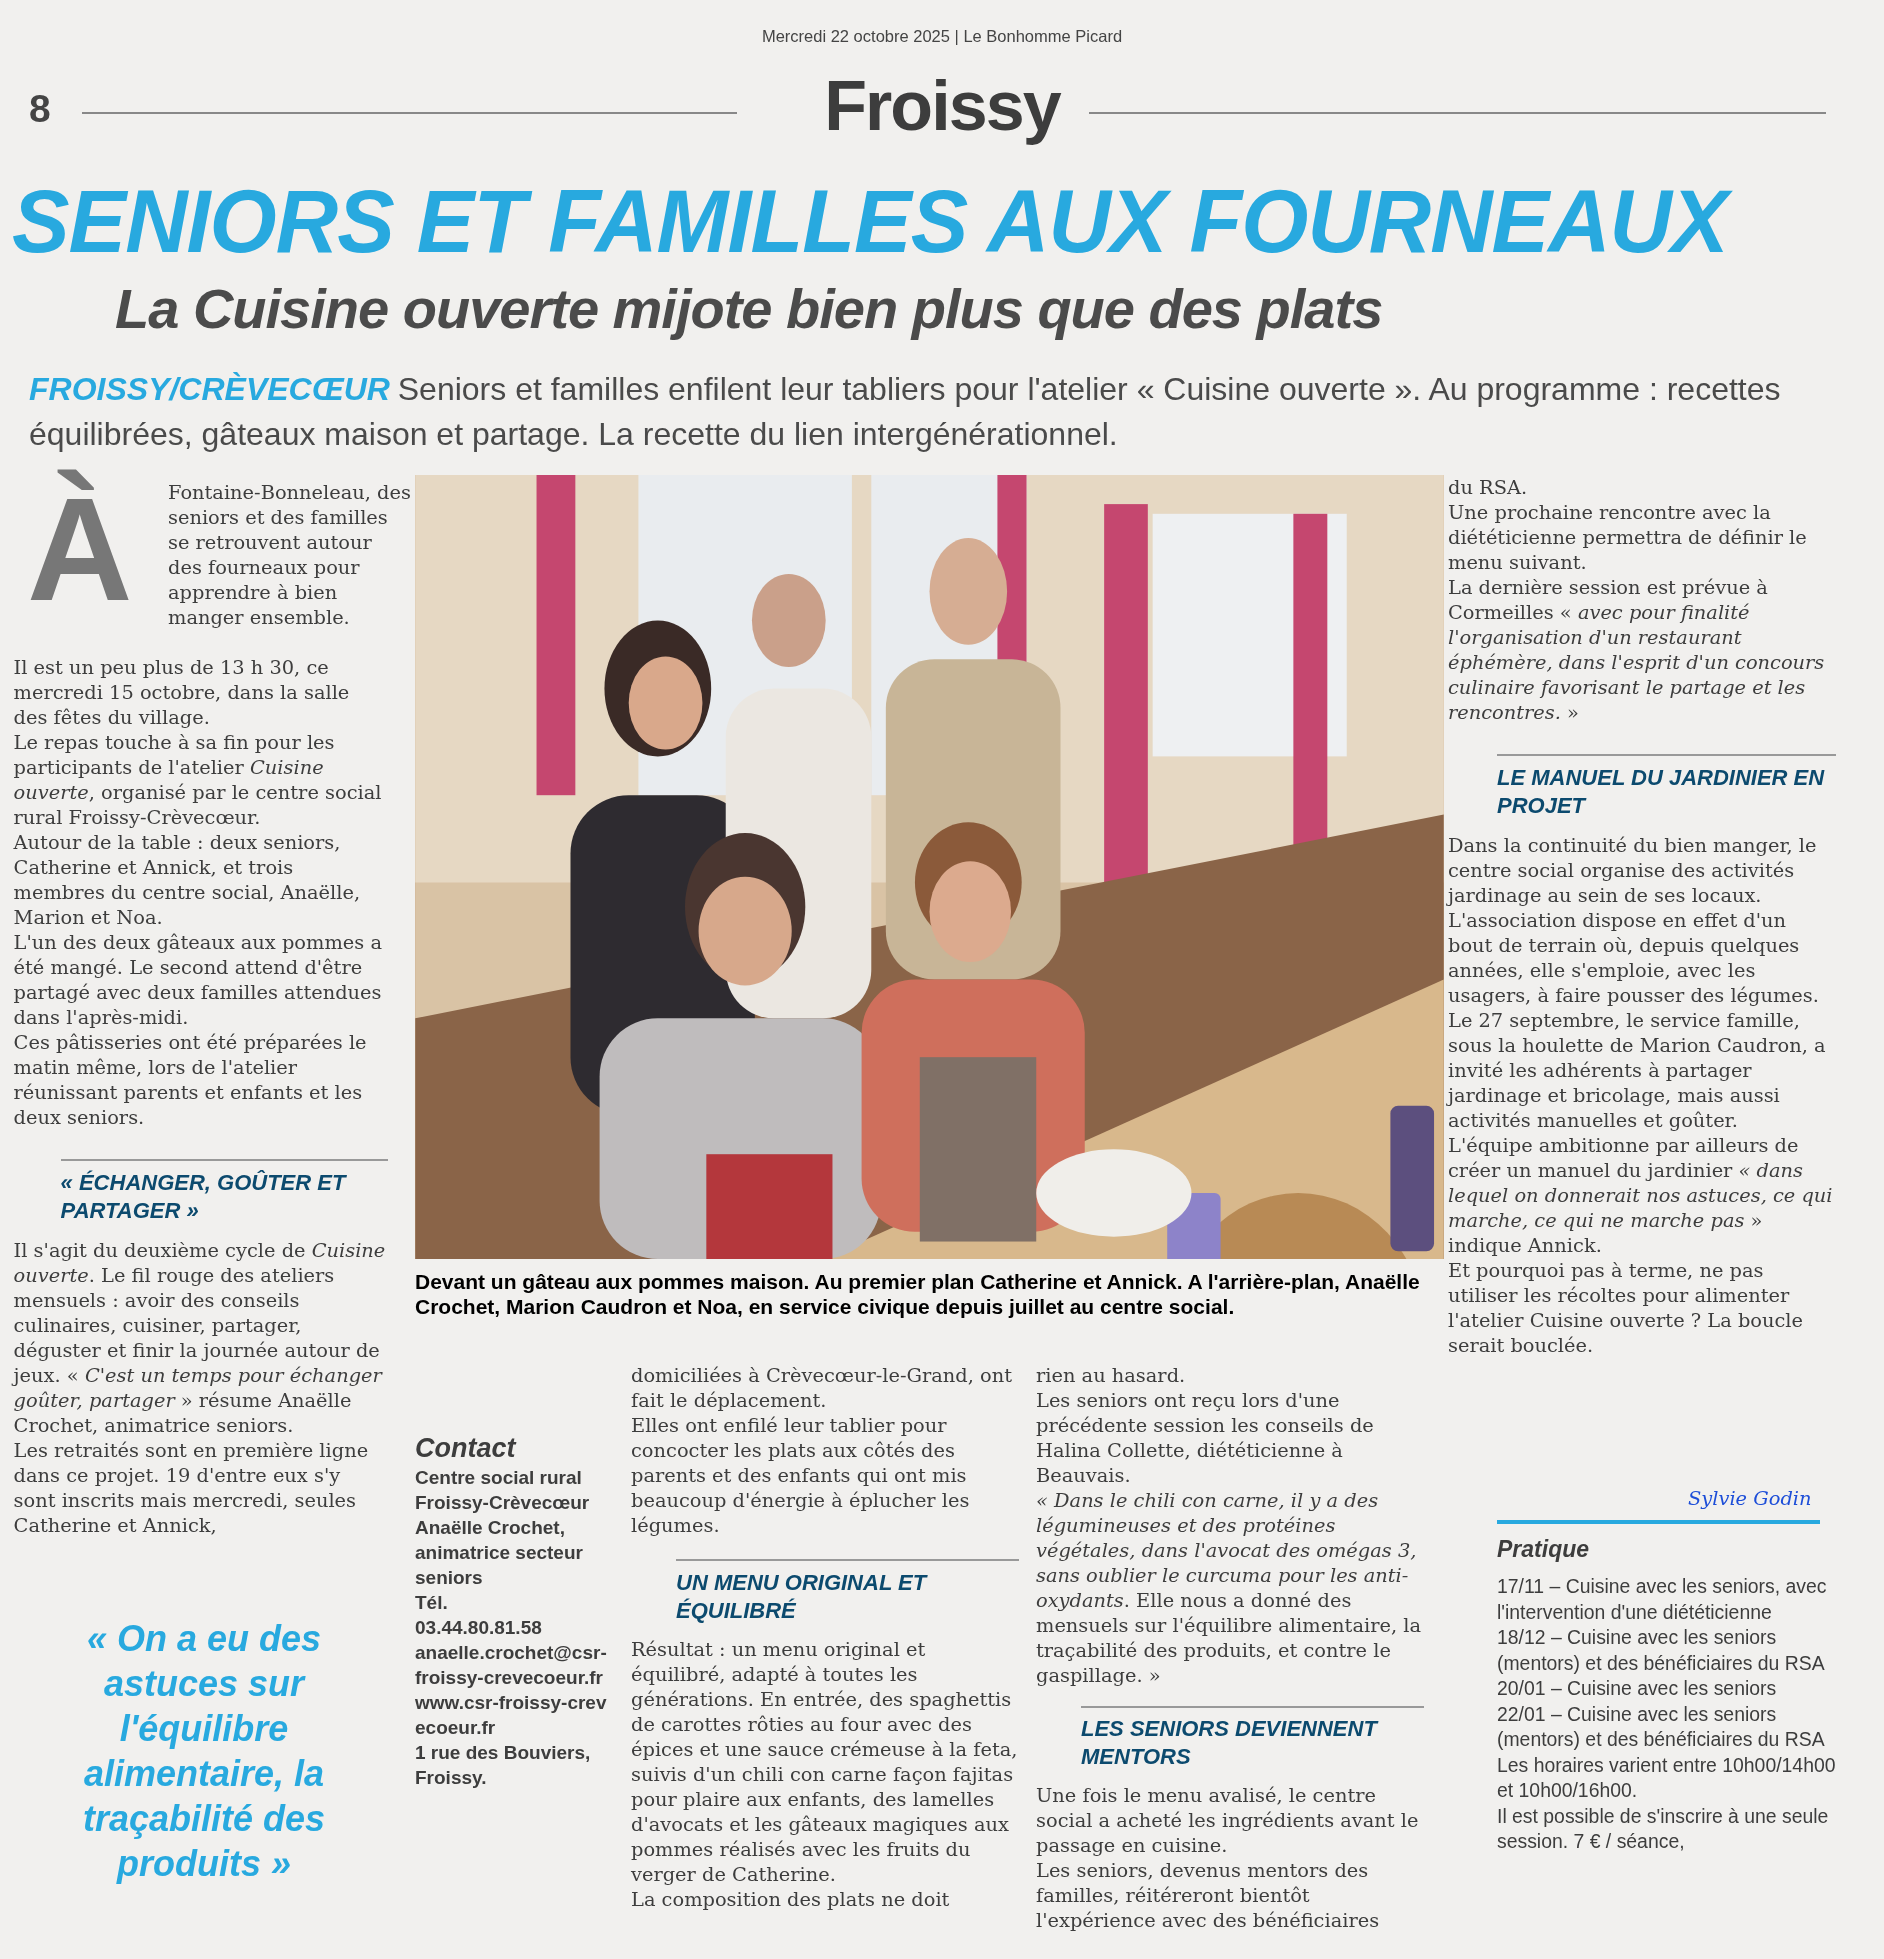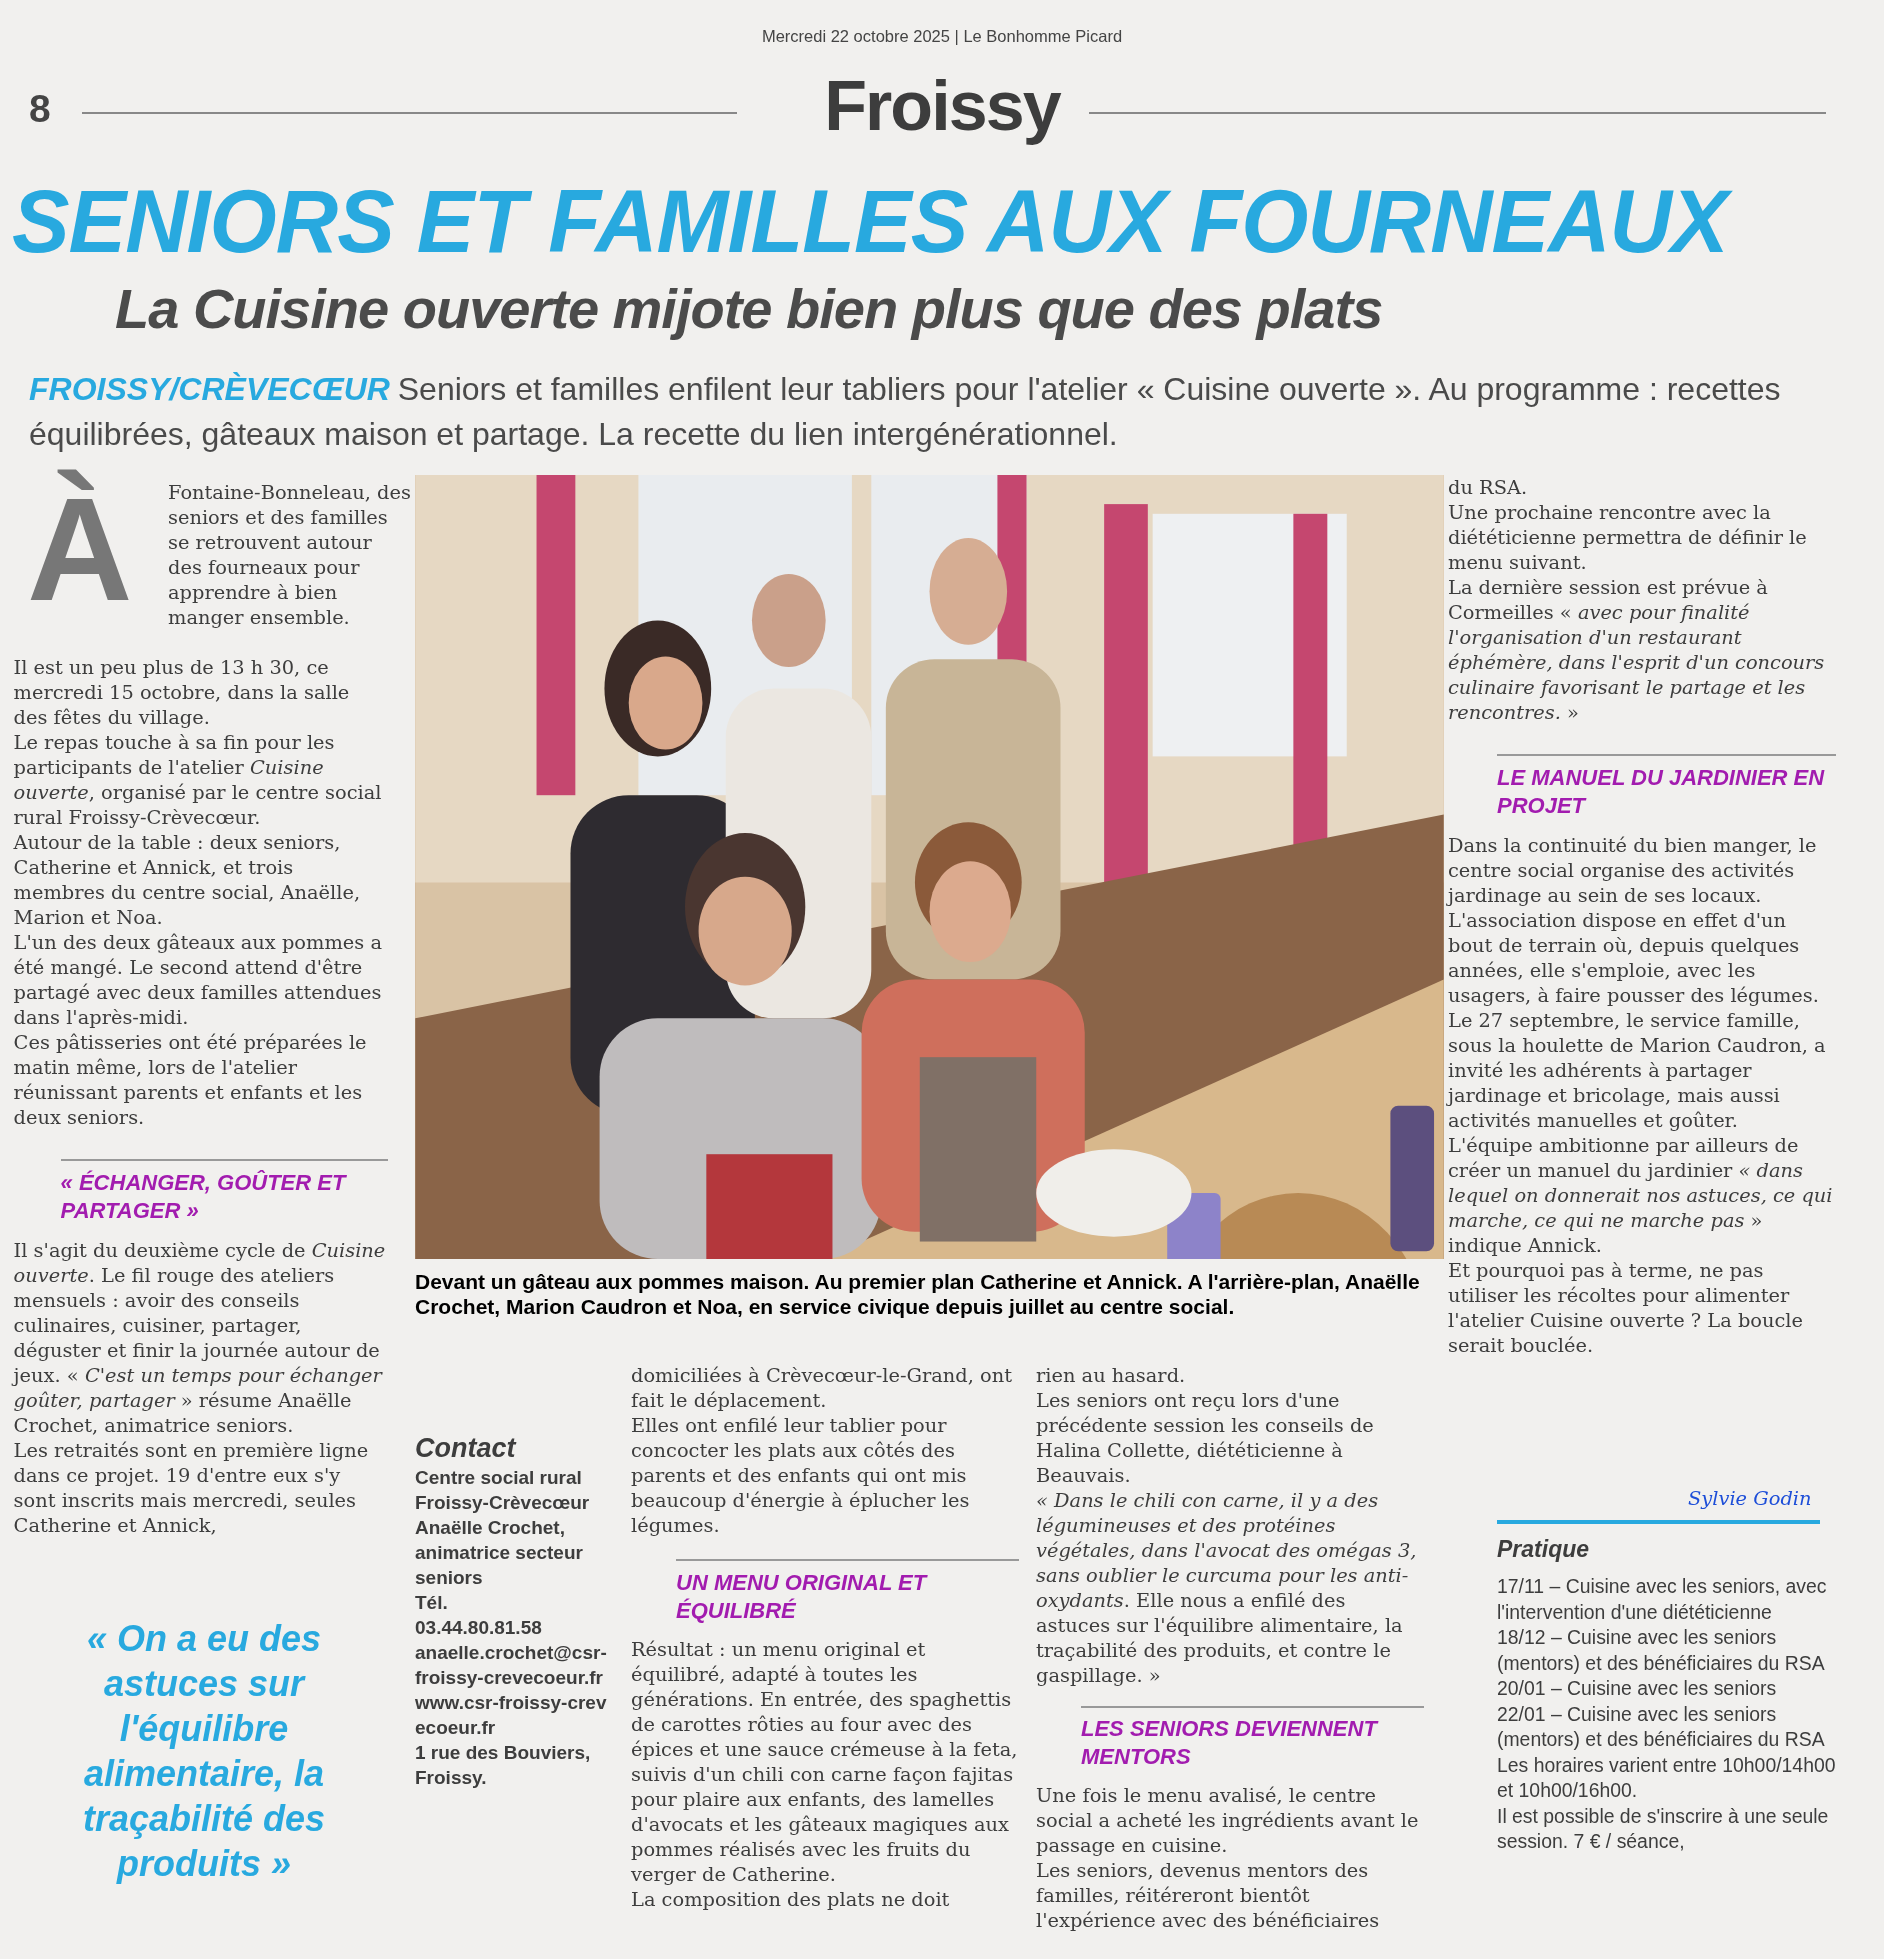--- a/index.html
+++ b/index.html
@@ -13,21 +13,21 @@
   .rule-r{left:1089px;top:112px;width:737px;height:1.9px;background:#888;}
   .section{left:0;width:1884px;top:66px;text-align:center;font-size:70px;font-weight:900;color:#3d3d3d;letter-spacing:-1.9px;}
   .headline{left:11.6px;width:1863px;top:170px;font-size:89px;font-weight:900;font-style:italic;color:#28a9df;letter-spacing:-1px;white-space:nowrap;transform:scaleX(.97);transform-origin:left;}
   .subhead{left:115px;top:276px;font-size:56px;font-weight:bold;font-style:italic;color:#4b4b4b;white-space:nowrap;letter-spacing:-1px;}
   .lead{left:29px;top:367px;width:1824px;font-size:32px;line-height:45px;color:#4a4a4a;}
   .lead .place{color:#28a9df;font-weight:bold;font-style:italic;margin-right:7.8px;}
   .body{font-size:19.4px;line-height:25px;color:#3d3d3d;}
   .body p{margin:0;}
   .body i{font-style:italic;}
   .dropcap{left:27px;top:477px;font-size:146px;line-height:146px;font-weight:900;color:#777;font-family:"Liberation Sans",sans-serif;}
-  .subtitle{font-family:"Liberation Sans",sans-serif;font-weight:900;font-style:italic;font-size:22px;line-height:28px;color:#a21caf;text-transform:uppercase;border-top:2.9px solid #999;padding-top:7.8px;}
+  .subtitle{font-family:"Liberation Sans",sans-serif;font-weight:900;font-style:italic;font-size:22px;line-height:28px;color:#0c4a6e;text-transform:uppercase;border-top:2.9px solid #999;padding-top:7.8px;}
   .pull{left:39px;top:1616px;width:330px;font-family:"Liberation Sans",sans-serif;font-weight:900;font-style:italic;color:#28a9df;font-size:36px;line-height:45px;text-align:center;}
   .photo{left:415px;top:475px;width:1029px;height:784px;overflow:hidden;background:#c9a98a;}
   .caption{left:415px;top:1269px;width:1029px;font-family:"Liberation Sans",sans-serif;font-weight:bold;font-size:21px;line-height:25px;color:#000000;}
   .contact{left:415px;top:1436px;width:194px;font-family:"Liberation Sans",sans-serif;font-size:19px;line-height:25px;color:#3d3d3d;font-weight:600;}
   .contact .h{font-size:27px;font-weight:900;font-style:italic;margin-bottom:3.9px;}
   .sig{left:1688px;top:1487px;font-style:italic;font-size:19.4px;color:#1d4ed8;font-family:"DejaVu Serif",serif;}
   .pratique-rule{left:1497px;top:1520px;width:323px;height:3.9px;background:#28a9df;}
   .pratique{left:1497px;top:1537px;width:349px;font-family:"Liberation Sans",sans-serif;font-size:19.4px;line-height:25.5px;color:#3d3d3d;}
   .pratique .h{font-weight:900;font-style:italic;font-size:23px;margin-bottom:11.6px;}
 </style>
@@ -116,21 +116,21 @@
   <p>domiciliées à Crèvecœur-le-Grand, ont fait le déplacement.</p>
   <p>Elles ont enfilé leur tablier pour concocter les plats aux côtés des parents et des enfants qui ont mis beaucoup d'énergie à éplucher les légumes.</p>
   <div class="subtitle" style="margin:21.3px 0 11.6px 45px;">Un menu original et équilibré</div>
   <p>Résultat : un menu original et équilibré, adapté à toutes les générations. En entrée, des spaghettis de carottes rôties au four avec des épices et une sauce crémeuse à la feta, suivis d'un chili con carne façon fajitas pour plaire aux enfants, des lamelles d'avocats et les gâteaux magiques aux pommes réalisés avec les fruits du verger de Catherine.</p>
   <p>La composition des plats ne doit</p>
 </div>
 
 <div class="abs body serif" style="left:1036px;top:1363px;width:388px;">
   <p>rien au hasard.</p>
   <p>Les seniors ont reçu lors d'une précédente session les conseils de Halina Collette, diététicienne à Beauvais.</p>
-  <p><i>« Dans le chili con carne, il y a des légumineuses et des protéines végétales, dans l'avocat des omégas 3, sans oublier le curcuma pour les anti-oxydants</i><span>. Elle nous a enfilé des astuces sur l'équilibre alimentaire, la traçabilité des produits, et contre le gaspillage. »</span></p>
+  <p><i>« Dans le chili con carne, il y a des légumineuses et des protéines végétales, dans l'avocat des omégas 3, sans oublier le curcuma pour les anti-oxydants</i><span>. Elle nous a donné des mensuels sur l'équilibre alimentaire, la traçabilité des produits, et contre le gaspillage. »</span></p>
   <div class="subtitle" style="margin:17.5px 0 11.6px 45px;">Les seniors deviennent mentors</div>
   <p>Une fois le menu avalisé, le centre social a acheté les ingrédients avant le passage en cuisine.</p>
   <p>Les seniors, devenus mentors des familles, réitéreront bientôt l'expérience avec des bénéficiaires</p>
 </div>
 
 <div class="abs body serif" style="left:1448px;top:475px;width:388px;">
   <p>du RSA.</p>
   <p>Une prochaine rencontre avec la diététicienne permettra de définir le menu suivant.</p>
   <p><span>La dernière session est prévue à Cormeilles « </span><i>avec pour finalité l'organisation d'un restaurant éphémère, dans l'esprit d'un concours culinaire favorisant le partage et les rencontres.</i><span> »</span></p>
   <div class="subtitle" style="margin:29px 0 13.6px 49px;">Le manuel du jardinier en projet</div>

